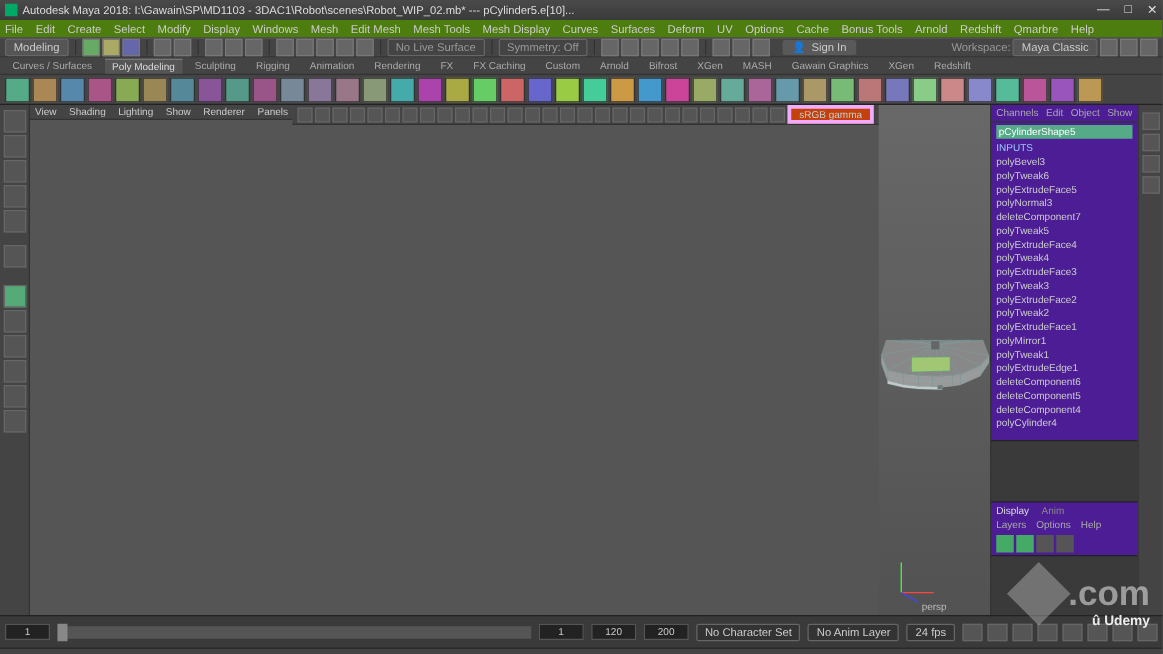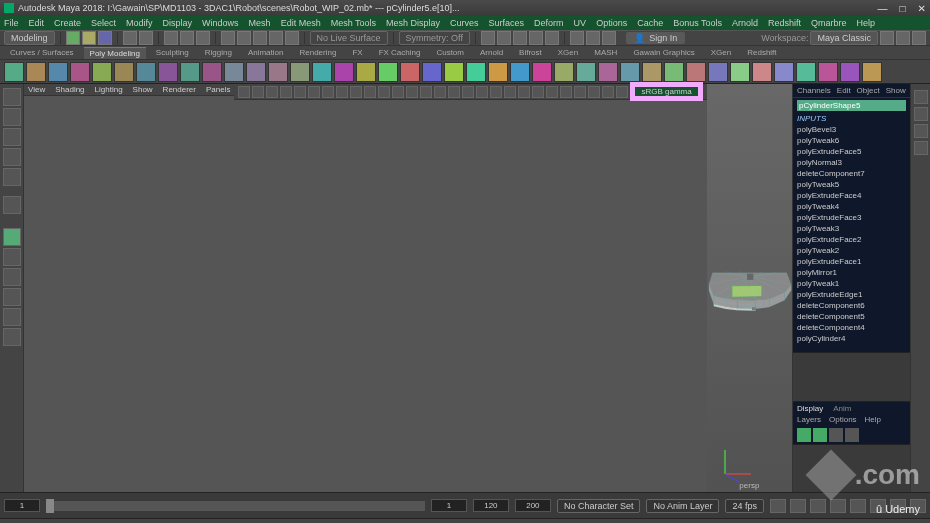--- a/index.html
+++ b/index.html
@@ -1,43 +1,43 @@
 <!DOCTYPE html>
 <html><head>
 <meta charset="utf-8">
 <style>
   * { margin: 0; padding: 0; box-sizing: border-box; font-family: Arial, sans-serif; }
   body { width: 930px; height: 523px; background: #444; color: #ccc; font-size: 9px; overflow: hidden; position: relative; }
   .titlebar { height: 16px; background: linear-gradient(#4a4a4a,#3a3a3a); display: flex; align-items: center; padding: 0 4px; color: #ddd; }
   .title-icon { width: 10px; height: 10px; background: #0a6; margin-right: 4px; }
   .title-text { flex: 1; font-size: 9px; }
   .win-ctrl { display: flex; gap: 12px; font-size: 10px; }
-  .menubar { height: 14px; background: #14532d; display: flex; align-items: center; padding: 0 4px; gap: 10px; color: #ccc; font-size: 9px; }
+  .menubar { height: 14px; background: #4d7c0f; display: flex; align-items: center; padding: 0 4px; gap: 10px; color: #ccc; font-size: 9px; }
   .menubar span { cursor: pointer; }
   .shelf-top { height: 16px; background: #444; display: flex; align-items: center; padding: 0 4px; gap: 2px; border-top: 1px solid #555; border-bottom: 1px solid #333; }
   .dropdown { background: #555; border: 1px solid #666; padding: 1px 6px; font-size: 9px; border-radius: 2px; }
   .shelf-top .ico { width: 14px; height: 14px; background: #666; border: 1px solid #777; }
   .shelf-top .sep { width: 1px; height: 12px; background: #333; margin: 0 3px; }
   .signed { background: #595959; padding: 1px 8px; border-radius: 2px; margin-left: 8px; display:flex; align-items:center; gap:4px;}
   .shelf-tabs { height: 14px; background: #444; display: flex; align-items: center; padding: 0 4px; gap: 4px; color: #aaa; font-size: 8px; border-bottom: 1px solid #333; }
   .shelf-tab { padding: 1px 6px; }
   .shelf-tab.active { background: #555; color: #ddd; border-top: 1px solid #777; }
   .shelf-icons { height: 24px; background: #444; display: flex; align-items: center; padding: 0 4px; gap: 2px; border-bottom: 1px solid #222; }
   .shelf-ico { width: 20px; height: 20px; border: 1px solid #333; }
   .main-row { display: flex; height: 408px; }
   .toolbox-left { width: 24px; background: #444; border-right: 1px solid #333; display: flex; flex-direction: column; align-items: center; gap: 2px; padding-top: 4px; }
   .tool-ico { width: 18px; height: 18px; background: #555; border: 1px solid #666; }
   .tool-ico.sel { background: #5a7; }
   .viewport-col { flex: 1; display: flex; flex-direction: row; background: #555; }
   .panel-menu { height: 12px; background: #444; display: flex; align-items: center; padding: 0 4px; gap: 10px; font-size: 8px; color: #ccc; border-bottom: 1px solid #333; }
   .panel-bar { height: 16px; background: #444; display: flex; align-items: center; padding: 0 4px; gap: 2px; border-bottom: 1px solid #333; }
   .panel-bar .pico { width: 12px; height: 12px; background: #555; border: 1px solid #666; }
-  .panel-bar .drop { background: #14532d; padding: 0 6px; font-size: 8px; border: 5px solid #f0abfc; }
+  .panel-bar .drop { background: #c2410c; padding: 0 6px; font-size: 8px; border: 3px solid #f0abfc; }
   .viewport { flex: 1; background: linear-gradient(#686868 0%, #525252 100%); position: relative; overflow: hidden; }
-  .side-right { width: 118px; background: #0f172a; border-left: 1px solid #333; display: flex; flex-direction: column; font-size: 8px; }
+  .side-right { width: 118px; background: #4c1d95; border-left: 1px solid #333; display: flex; flex-direction: column; font-size: 8px; }
   .side-tabs { display: flex; gap: 6px; padding: 2px 4px; color: #aaa; border-bottom: 1px solid #333; }
   .hist-list { padding: 2px 4px; color: #ccc; line-height: 11px; flex: 0 0 auto; }
   .hist-list div { cursor: pointer; }
   .hist-item.sel { background: #5a8; color: #fff; padding: 0 2px; }
   .side-mid { flex: 1; background: #3a3a3a; margin-top: 6px; border-top: 1px solid #222; }
   .side-disp { padding: 2px 4px; border-top: 1px solid #222; }
   .side-disp-tabs { display:flex; gap:8px; color:#aaa; margin-top:2px; }
   .layer-icons { display:flex; gap:2px; margin-top:4px; }
   .layer-icons .li { width:14px; height:14px; background:#4a6; }
   .layer-icons .li.off { background:#555; }
@@ -46,21 +46,21 @@
   .tr-ico { width: 14px; height: 14px; background: #555; border: 1px solid #666; }
   .timeline { height: 26px; background: #3a3a3a; border-top: 1px solid #222; display: flex; align-items: center; padding: 0 4px; gap: 6px; }
   .slider-track { flex: 1; height: 10px; background: #555; position: relative; }
   .slider-head { position: absolute; left: 0; top: -2px; width: 8px; height: 14px; background: #888; }
   .rng { width: 36px; background: #222; color: #ccc; border: 1px solid #555; font-size: 8px; padding: 1px 2px; text-align:center; }
   .play-ctrl { display:flex; gap:4px; margin-left:auto; }
   .play-ctrl .pc { width:16px; height:14px; background:#555; border:1px solid #666; }
   .status { height: 17px; background: #444; border-top: 1px solid #222; display:flex; align-items:center; padding:0 4px; font-size:8px; color:#aaa; }
   .watermark { position: absolute; right: 10px; bottom: 30px; font-size: 28px; font-weight: bold; color: rgba(255,255,255,0.55); display:flex; align-items:center; gap:6px; pointer-events:none; }
   .watermark .cube { width:36px; height:36px; background: rgba(200,200,200,0.4); transform: rotate(45deg); }
-  .udemy { position:absolute; right:10px; bottom:8px; font-size:11px; color:#eee; font-weight:normal; }
+  .udemy { position:absolute; right:10px; bottom:20px; font-size:11px; color:#eee; font-weight:bold; }
   svg.scene { position:absolute; inset:0; width:100%; height:100%; }
   .axis-gizmo { position:absolute; left:10px; bottom:10px; width:40px; height:40px; }
   .persp-lbl { position:absolute; left:50%; bottom:2px; transform:translateX(-50%); font-size:8px; color:#bbb; }
   .manip { position:absolute; left:356px; top:200px; width:14px; height:14px; border-radius:50%; border:2px solid #48f; background:#fff; }
 </style>
 </head>
 <body>
 
 <div class="titlebar">
   <div class="title-icon"></div>
@@ -323,21 +323,21 @@
 
   <div class="side-right">
     <div class="side-tabs" id="chtabs">
         <span>Channels</span>
         <span>Edit</span>
         <span>Object</span>
         <span>Show</span>
       </div>
     <div class="hist-list">
       <div class="hist-item sel">pCylinderShape5</div>
-      <div style="color:#9cf;margin-top:2px;font-style:italic;">INPUTS</div>
+      <div style="color:#9cf;margin-top:2px;">INPUTS</div>
       <div id="histlist">
           <div>polyBevel3</div>
           <div>polyTweak6</div>
           <div>polyExtrudeFace5</div>
           <div>polyNormal3</div>
           <div>deleteComponent7</div>
           <div>polyTweak5</div>
           <div>polyExtrudeFace4</div>
           <div>polyTweak4</div>
           <div>polyExtrudeFace3</div>

